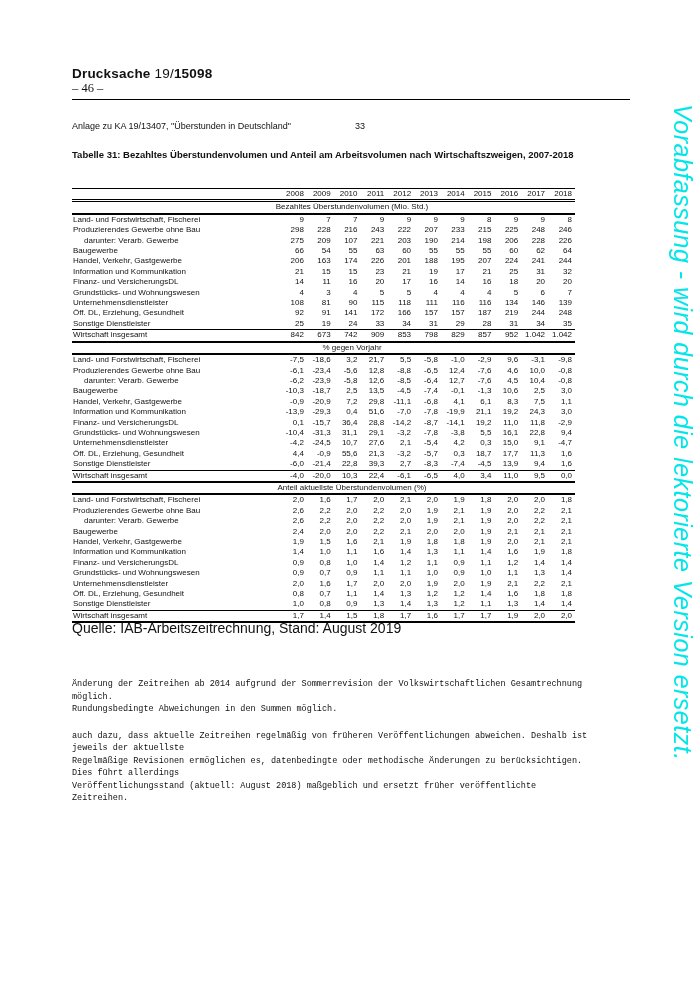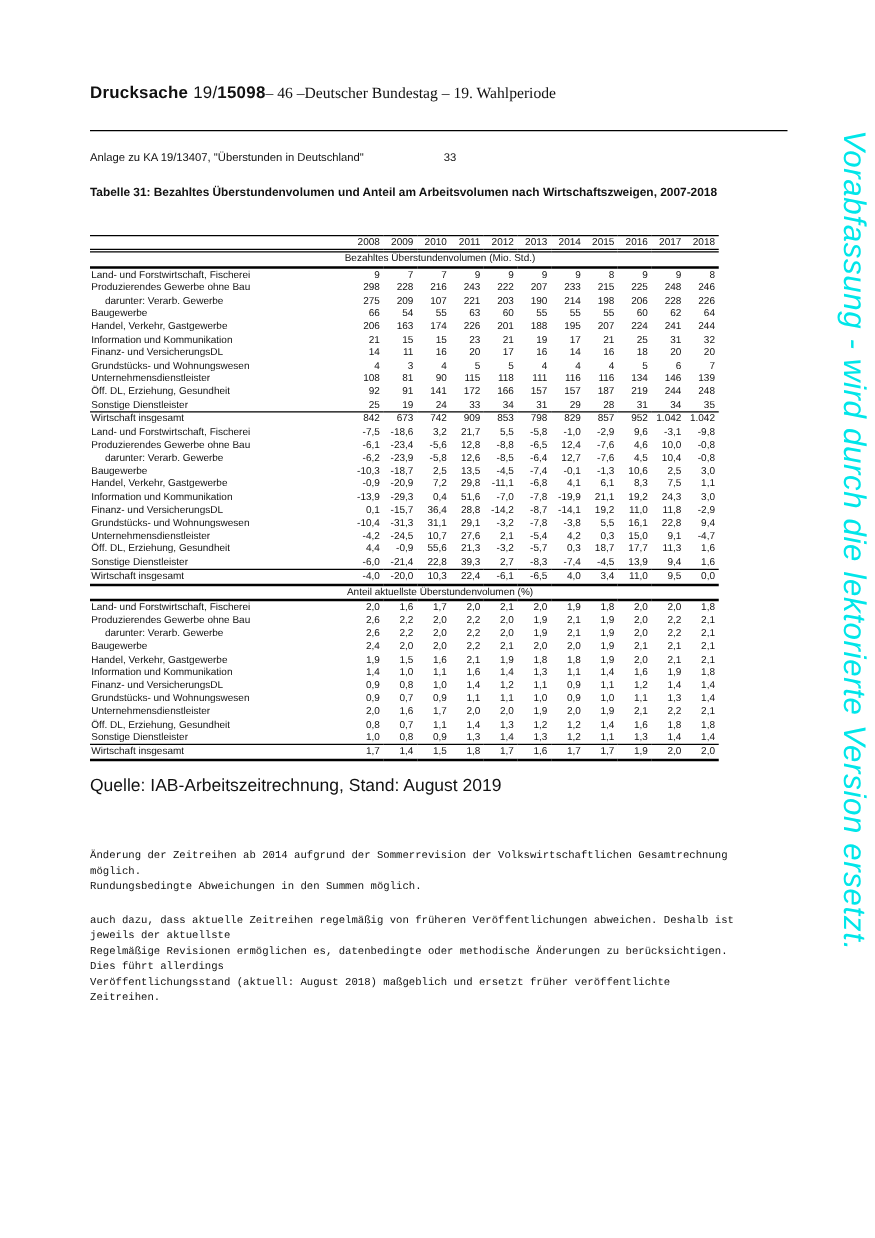--- a/index.html
+++ b/index.html
@@ -2,21 +2,21 @@
 <html><head>
 <meta charset="utf-8">
 <style>
   * { margin: 0; padding: 0; box-sizing: border-box; }
   html, body { width: 700px; height: 990px; background: #ffffff; font-family: "Liberation Sans", sans-serif; color: #111; }
   body { position: relative; overflow: hidden; }
 
   .page-header {
     position: absolute; left: 72px; top: 66px; width: 558px;
     display: flex; justify-content: flex-start; align-items: baseline;
-    border-bottom: 1.5px solid #000; padding-bottom: 22px;
+    border-bottom: 1.5px solid #000; padding-bottom: 3px; flex-direction: column;
   }
   .ph-left { font-size: 13.5px; font-weight: bold; letter-spacing: 0.2px; }
   .ph-left .num-prefix { font-weight: normal; }
   .ph-center { font-family: "Liberation Serif", serif; font-size: 12.5px; font-weight: normal; }
   .ph-right { font-family: "Liberation Serif", serif; font-size: 12.5px; }
 
   .annex-line { position: absolute; left: 72px; top: 121px; width: 508px; font-size: 9px; }
   .annex-num { position: absolute; left: 283px; top: 0; }
 
   .tbl-title { position: absolute; left: 72px; top: 149px; width: 508px; font-size: 9.5px; font-weight: bold; line-height: 11.5px; }
@@ -47,21 +47,20 @@
 </style>
 </head>
 <body>
 
 <div class="page-header">
   <div class="ph-left">
     <span>Drucksache</span>
     <span class="num-prefix">19/</span><span>15098</span>
   </div>
   <div class="ph-center">– 46 –</div>
-  <div class="ph-right">Deutscher Bundestag – 19. Wahlperiode</div>
 </div>
 
 <div class="annex-line">
   <span>Anlage zu KA 19/13407, "Überstunden in Deutschland"</span>
   <span class="annex-num">33</span>
 </div>
 
 <div class="tbl-title">Tabelle 31: Bezahltes Überstundenvolumen und Anteil am Arbeitsvolumen nach Wirtschaftszweigen, 2007-2018</div>
 
 <div class="tbl-wrap">
@@ -259,20 +258,23 @@
           <td class="num">742</td>
           <td class="num">909</td>
           <td class="num">853</td>
           <td class="num">798</td>
           <td class="num">829</td>
           <td class="num">857</td>
           <td class="num">952</td>
           <td class="num">1.042</td>
           <td class="num">1.042</td>
         </tr>
+        <tr class="section-row">
+          <td colspan="12">% gegen Vorjahr</td>
+        </tr>
         <tr class="data-row">
           <td class="lblc">Land- und Forstwirtschaft, Fischerei</td>
           <td class="num">-7,5</td>
           <td class="num">-18,6</td>
           <td class="num">3,2</td>
           <td class="num">21,7</td>
           <td class="num">5,5</td>
           <td class="num">-5,8</td>
           <td class="num">-1,0</td>
           <td class="num">-2,9</td>

